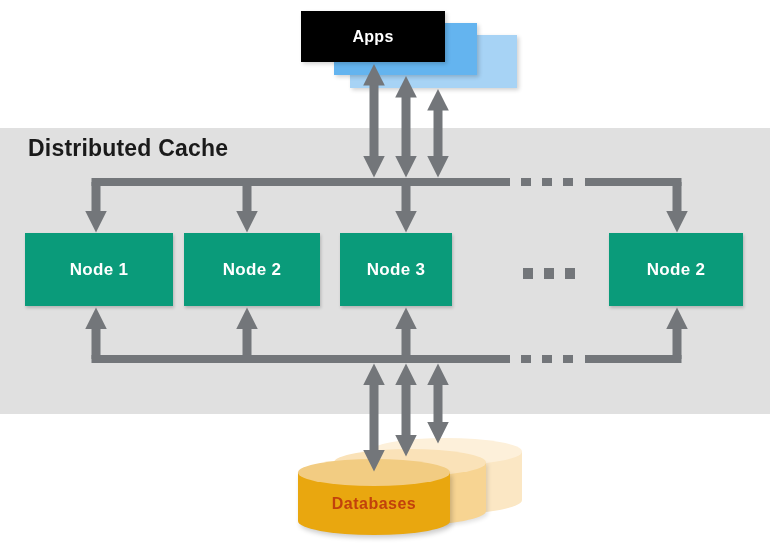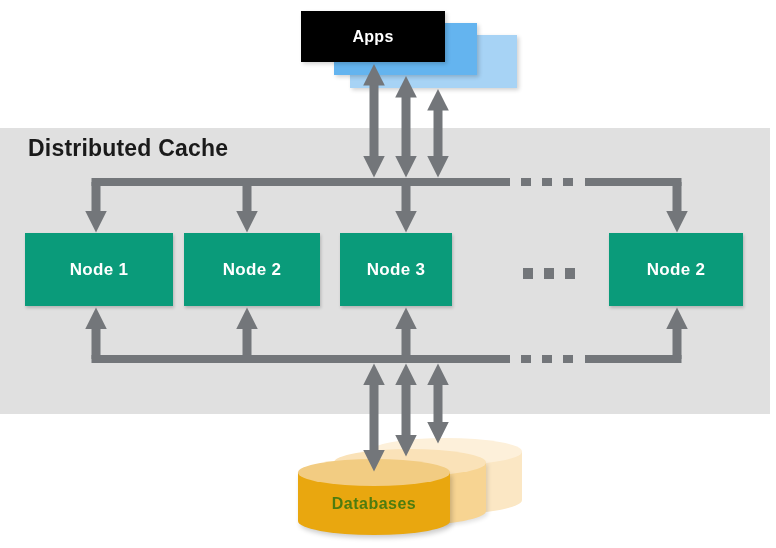--- a/index.html
+++ b/index.html
@@ -37,21 +37,21 @@
              border-radius:0 0 50% 50% / 0 0 14px 14px;}
   .cyl .cap{position:absolute;left:0;right:0;top:0;height:27px;border-radius:50%;}
   .cyl-back {left:370px;top:438px;}
   .cyl-back  .body{background:#fbe7c4;} .cyl-back  .cap{background:#fdf0da;}
   .cyl-mid  {left:334px;top:449px;}
   .cyl-mid   .body{background:#f7d492;box-shadow:2px 2px 4px rgba(0,0,0,.12);} .cyl-mid .cap{background:#fae2b8;}
   .cyl-front{left:298px;top:459px;}
   .cyl-front .body{background:#e9a70f;box-shadow:2px 3px 5px rgba(0,0,0,.2);}
   .cyl-front .cap{background:#f2cc82;}
   .cyl-label{position:absolute;left:0;right:0;top:36px;text-align:center;
-             color:#4d7c0f;font-size:16px;font-weight:700;letter-spacing:.5px;}
+             color:#c2410c;font-size:16px;font-weight:700;letter-spacing:.5px;}
   
   svg.arrows{position:absolute;left:0;top:0;z-index:2;pointer-events:none;}
 </style>
 </head>
 <body>
 
 <div id="stage">
 
   <div class="band"></div>
   <div class="band-title">Distributed Cache</div>

